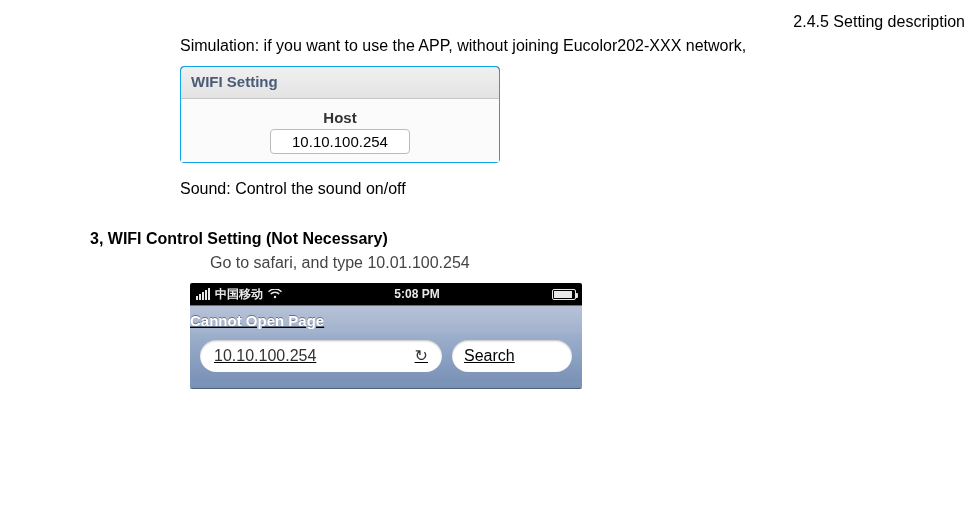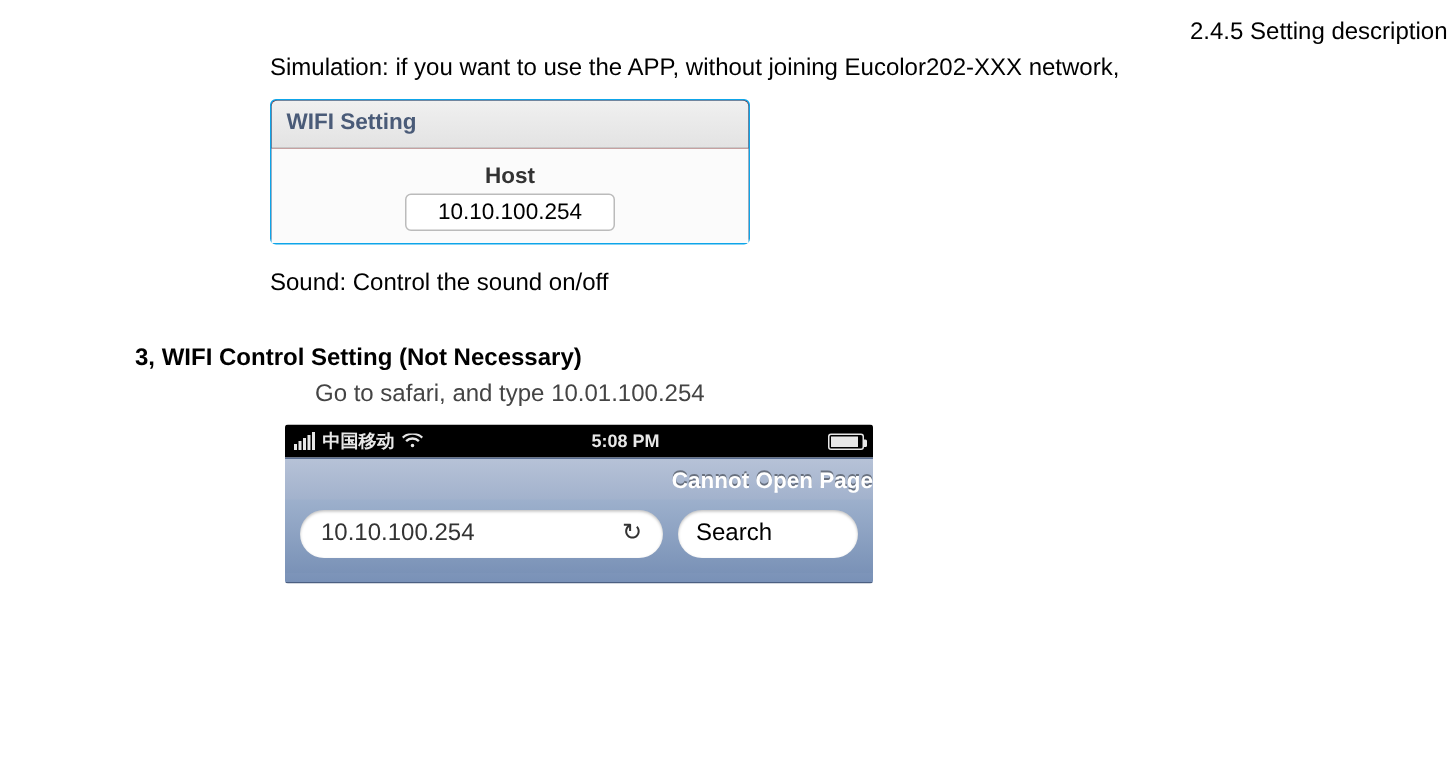--- a/index.html
+++ b/index.html
@@ -103,22 +103,23 @@
   }
   .battery::after{
     content:""; position:absolute; right:-3px; top:3px;
     width:2px; height:5px; background:#e8e8e8; border-radius:0 1px 1px 0;
   }
   .battery .fill{ margin-left:1px; width:18px;height:7px;background:#e8e8e8;}
   .ios-toolbar {
     background: linear-gradient(#b6c2d7, #7991b7);
     border-top:1px solid #5a6f93;
     border-bottom:1px solid #4b5f81;
-    text-align:right;
+    text-align:left;
     padding: 4px 0 6px 0;
+    text-decoration: underline;
   }
   .ios-toolbar .title{
     color:#fff; font-weight:bold; font-size:15px;
     text-shadow: 0 -1px 0 rgba(0,0,0,.4);
   }
   .ios-searchrow{
     display:flex; gap:10px;
     padding: 7px 10px 10px 10px;
     background: linear-gradient(#9db0cc, #7a92b7);
   }

